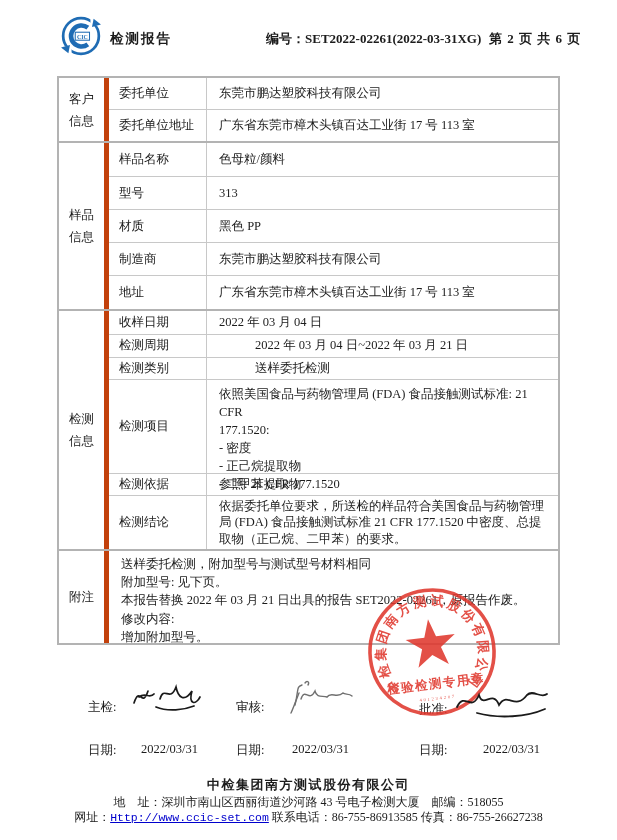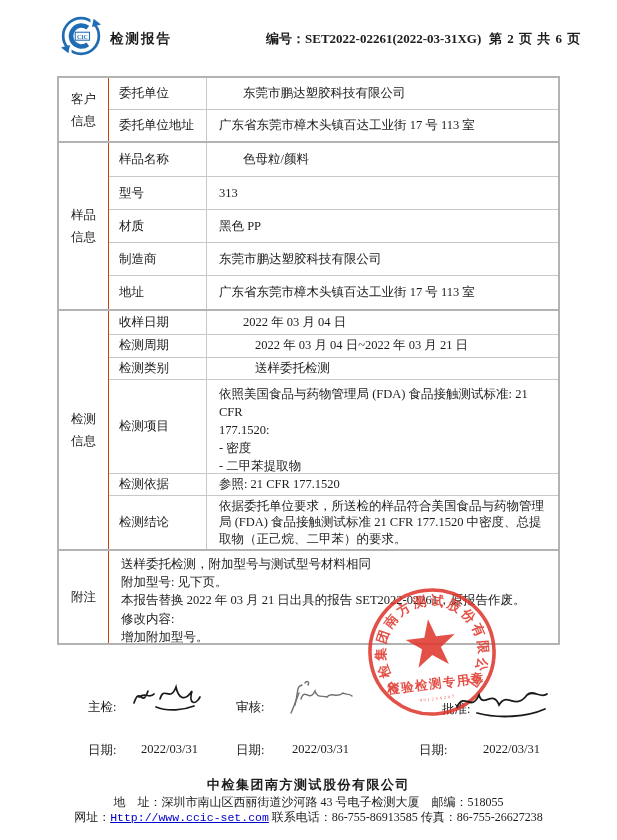--- a/index.html
+++ b/index.html
@@ -13,28 +13,28 @@
   .hdr-number{position:absolute;left:266px;top:30px;font-size:13px;font-weight:bold;}
   .hdr-page{position:absolute;left:489px;top:30px;font-size:13px;font-weight:bold;letter-spacing:1px;}
   
   .report-table{
     position:absolute;left:57px;top:76px;width:503px;
     border:2px solid #b3b3b3;box-sizing:border-box;background:#fff;
   }
   .tsection{display:flex;border-top:2px solid #b3b3b3;}
   .tsection:first-child{border-top:none;}
   .group-cell{
-    width:50px;flex:0 0 50px;border-right:1px solid #c2410c;
+    width:50px;flex:0 0 50px;border-right:5px solid #c2410c;
     display:flex;align-items:center;justify-content:center;text-align:center;
     font-size:12.5px;box-sizing:border-box;
   }
   .group-cell span{display:block;width:2.1em;line-height:22px;}
   .rows{flex:1;display:flex;flex-direction:column;min-width:0;}
   .trow{display:flex;border-top:1px solid #c8c8c8;box-sizing:border-box;min-width:0;}
-  .trow:first-child{border-top:none;gap:24px;}
+  .trow:first-child{border-top:none;}
   .label-cell{
     width:98px;flex:0 0 98px;border-right:1px solid #c8c8c8;
     display:flex;align-items:center;padding-left:10px;box-sizing:border-box;
     font-size:12.5px;
   }
   .value-cell{
     flex:1;display:flex;align-items:center;
     padding:2px 8px 2px 12px;box-sizing:border-box;font-size:12.5px;min-width:0;
   }
   .value-cell.multi{display:block;padding-top:5px;line-height:18px;}
@@ -180,20 +180,21 @@
             </div>
         </div>
         <div class="trow" style="height:94px;">
           <div class="label-cell">
               <span>检测项目</span>
             </div>
           <div class="value-cell multi">
             <div>依照美国食品与药物管理局 (FDA) 食品接触测试标准: 21 CFR</div>
             <div>177.1520:</div>
             <div>- 密度</div>
+            <div>- 正己烷提取物</div>
             <div>- 二甲苯提取物</div>
           </div>
         </div>
         <div class="trow" style="height:23px;">
           <div class="label-cell">
               <span>检测依据</span>
             </div>
           <div class="value-cell">
               <span>参照: 21 CFR 177.1520</span>
             </div>
@@ -233,21 +234,21 @@
     </g>
   </svg>
   <div class="sig-label" style="left:236px;top:699px;">审核:</div>
   <svg class="sig-svg" style="left:281px;top:677px;" width="78" height="40" viewBox="0 0 78 40">
     <g fill="none" stroke="#707070" stroke-width="1.4" stroke-linecap="round">
       <path d="M24,6 c2,-3 5,-1 3,2"></path>
       <path d="M14,28 C18,12 15,10 21,8 M20,22 C24,10 28,26 34,14 C36,22 42,18 46,20 C50,14 56,22 62,16 C64,18 68,16 71,19"></path>
       <path d="M18,16 C14,26 12,32 10,36"></path>
     </g>
   </svg>
-  <div class="sig-label" style="left:442px;top:701px;">批准:</div>
+  <div class="sig-label" style="left:419px;top:701px;">批准:</div>
   <svg class="sig-svg sig-over" style="left:449px;top:681px;" width="105" height="42" viewBox="0 0 105 42">
     <g fill="none" stroke="#1a1a1a" stroke-width="1.8" stroke-linecap="round">
       <path d="M8,26 C16,10 22,32 30,14 C34,28 44,8 50,24 C58,10 66,30 78,14 C84,8 92,18 98,13"></path>
       <path d="M28,32 C50,38 78,36 96,28"></path>
     </g>
   </svg>
 
   <div class="sig-date" style="left:88px;top:742px;">日期:</div>
   <div class="sig-date" style="left:141px;top:742px;">2022/03/31</div>
   <div class="sig-date" style="left:236px;top:742px;">日期:</div>

